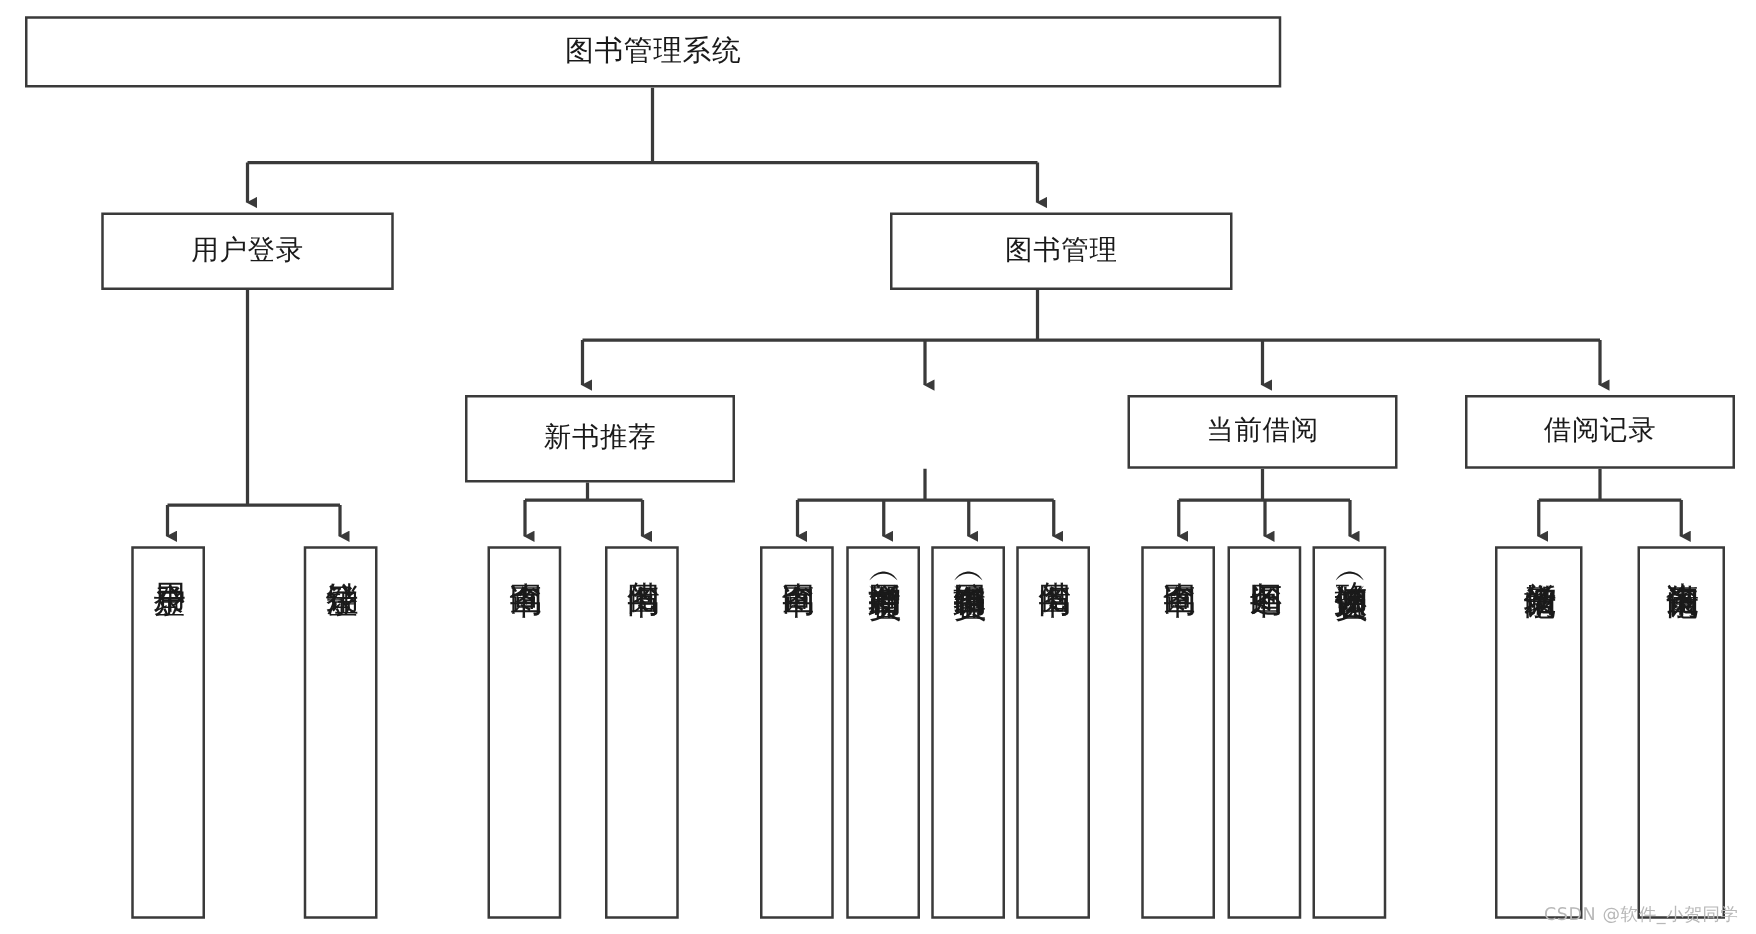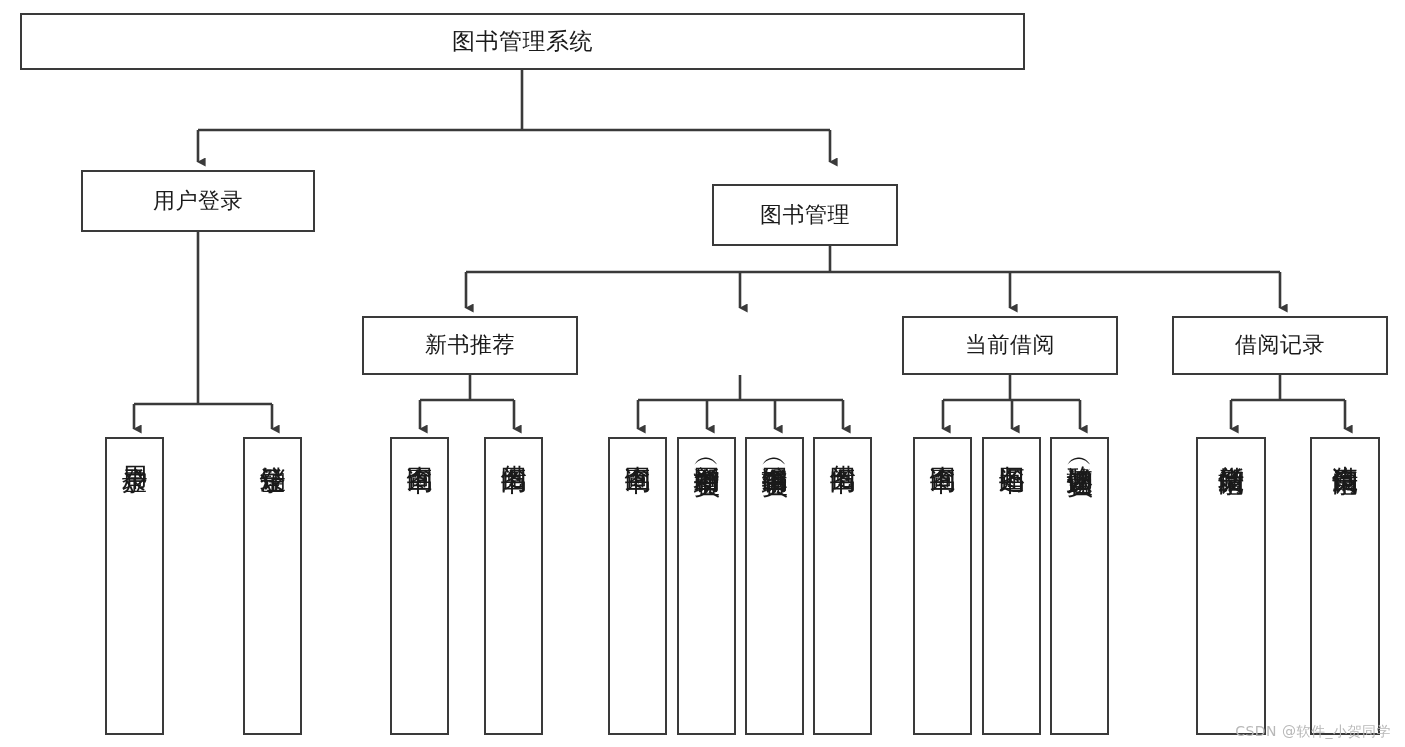--- a/index.html
+++ b/index.html
@@ -123,25 +123,25 @@
     </g>
   </svg>
 
   <div class="node horizontal root" style="left:20px; top:13px; width:1005px; height:57px;">
     <span class="node-label">图书管理系统</span>
   </div>
 
   <div class="node horizontal" style="left:81px; top:170px; width:234px; height:62px;">
     <span class="node-label">用户登录</span>
   </div>
-  <div class="node horizontal" style="left:712px; top:184px; width:186px; height:62px;">
+  <div class="node horizontal" style="left:712px; top:170px; width:274px; height:62px;">
     <span class="node-label">图书管理</span>
   </div>
 
-  <div class="node horizontal" style="left:362px; top:316px; width:216px; height:59px;">
+  <div class="node horizontal" style="left:372px; top:316px; width:216px; height:70px;">
     <span class="node-label">新书推荐</span>
   </div>
   <div class="node horizontal" style="left:1172px; top:316px; width:216px; height:59px;">
     <span class="node-label">借阅记录</span>
   </div>
   <div class="node horizontal" style="left:902px; top:316px; width:216px; height:59px;">
     <span class="node-label">当前借阅</span>
   </div>
 
   <div class="node vertical" style="left:105px; top:437px; width:59px; height:298px;">

